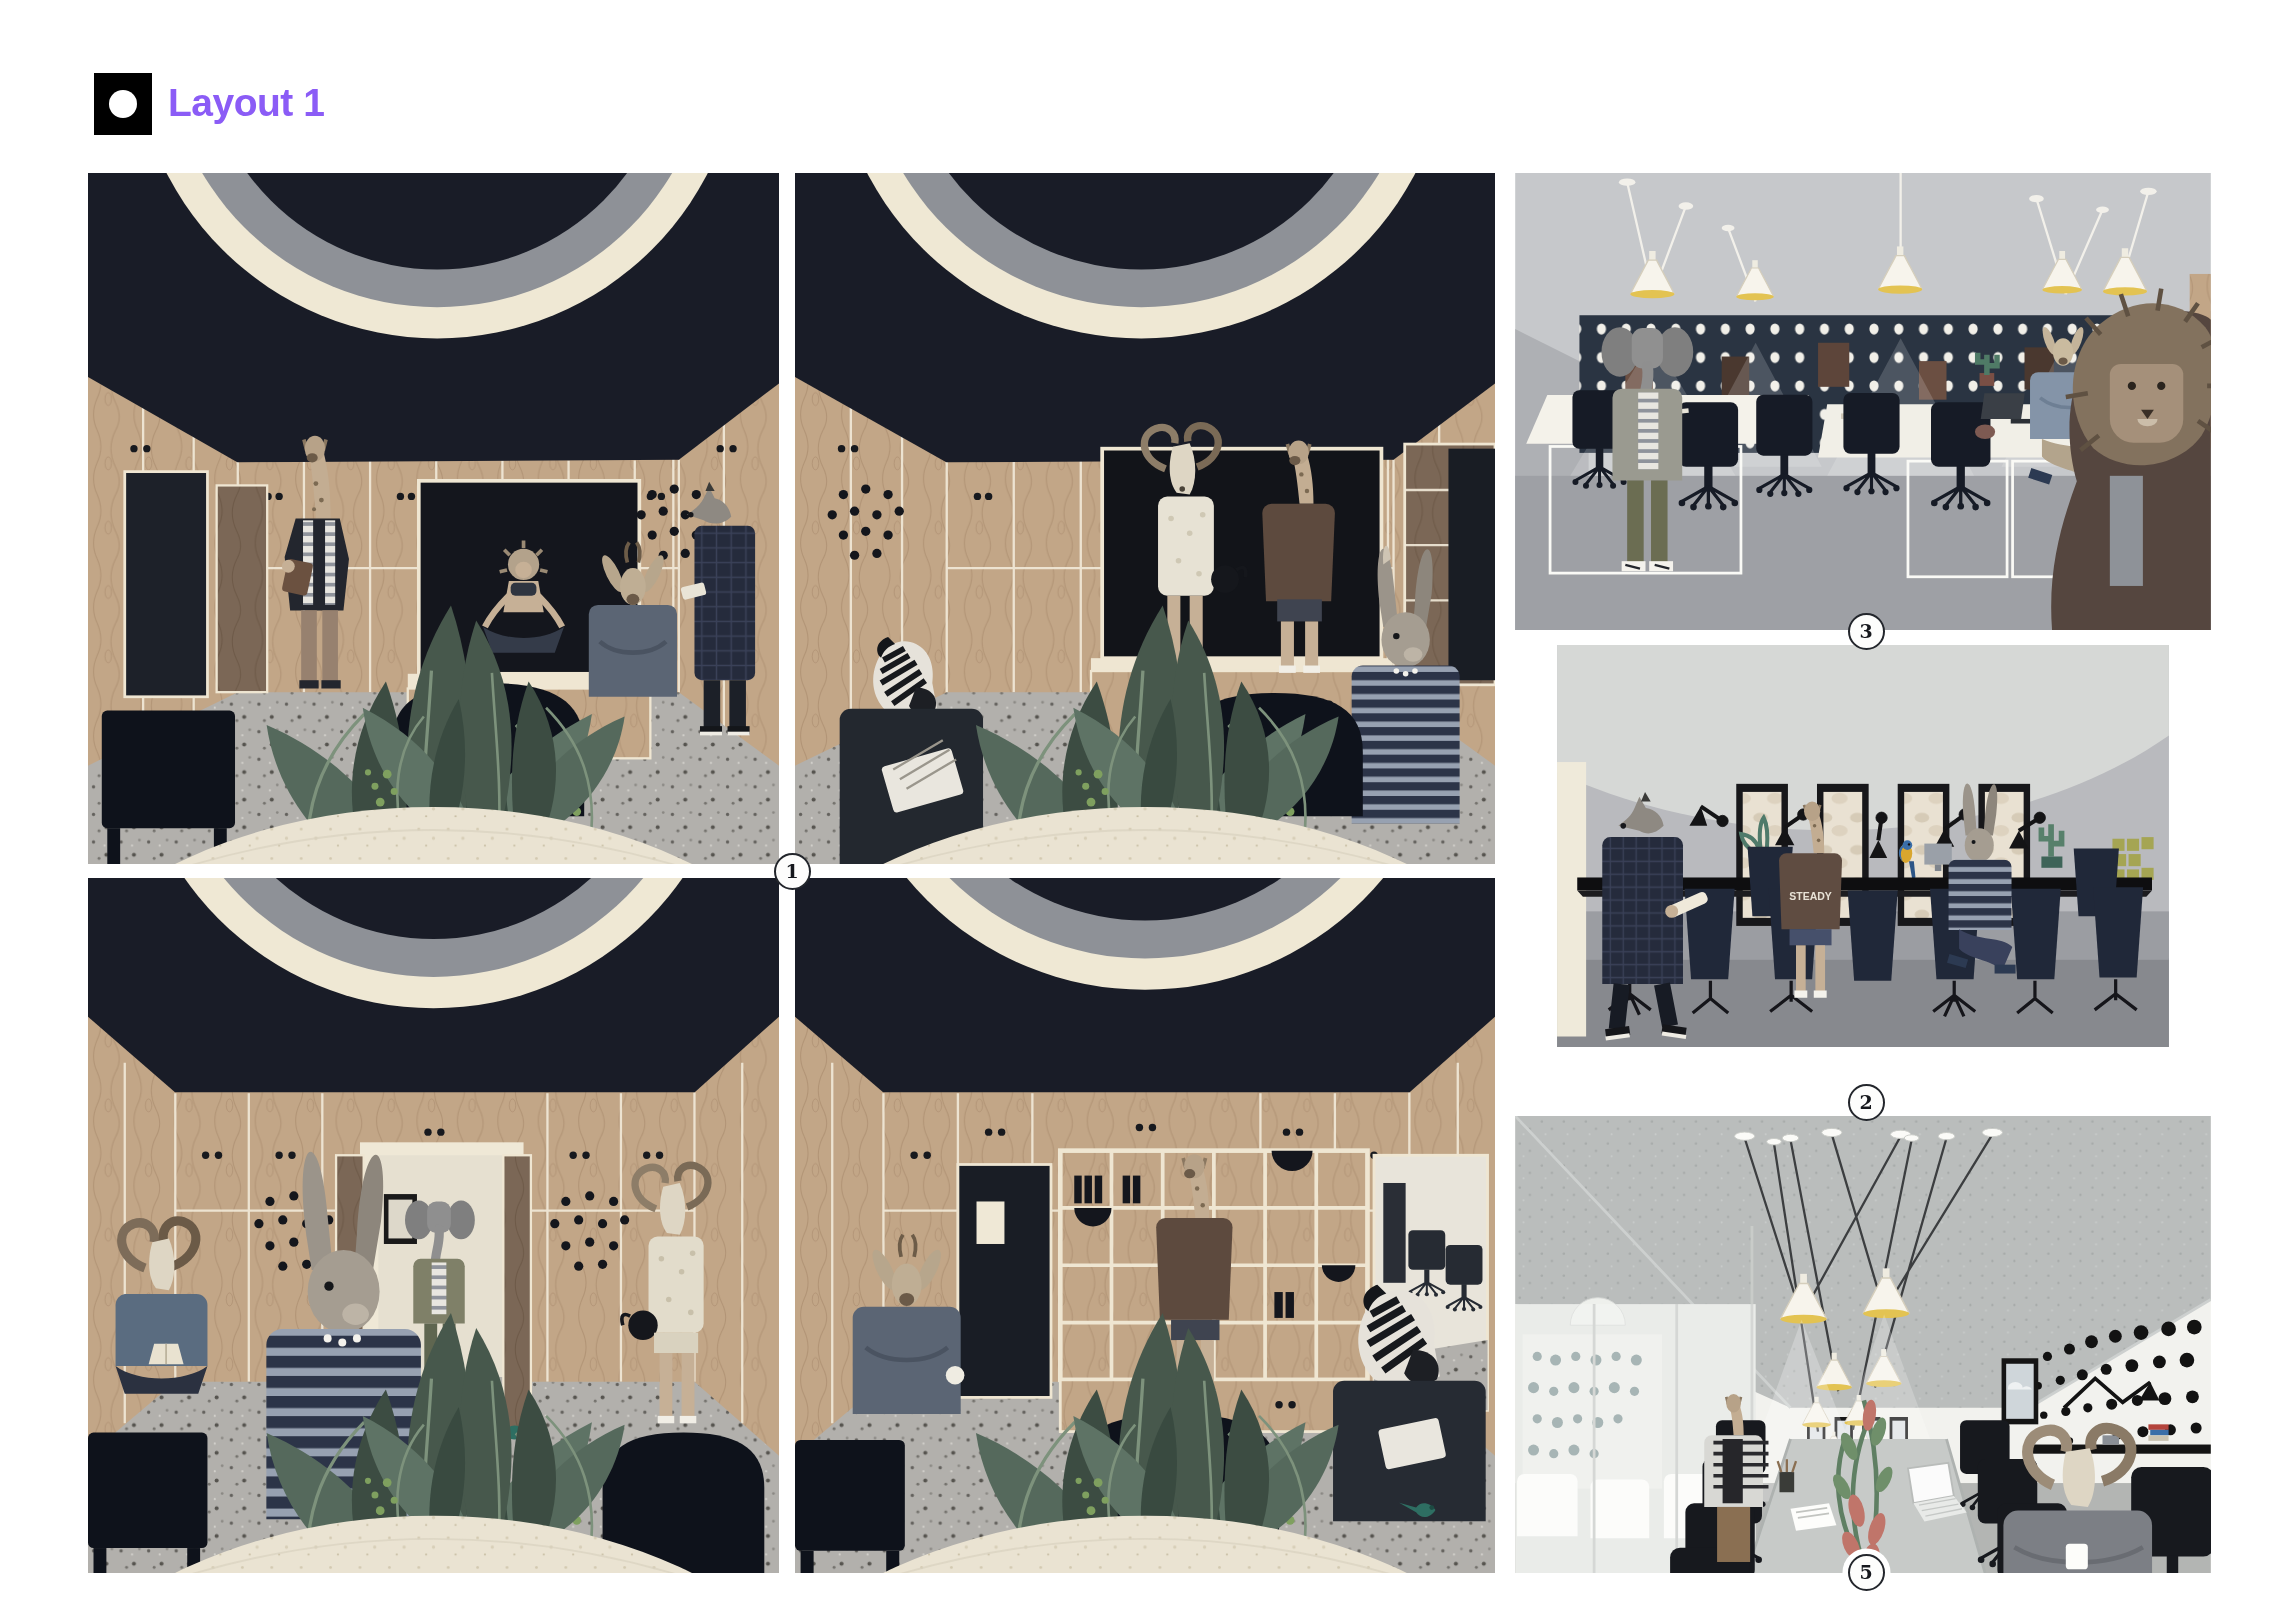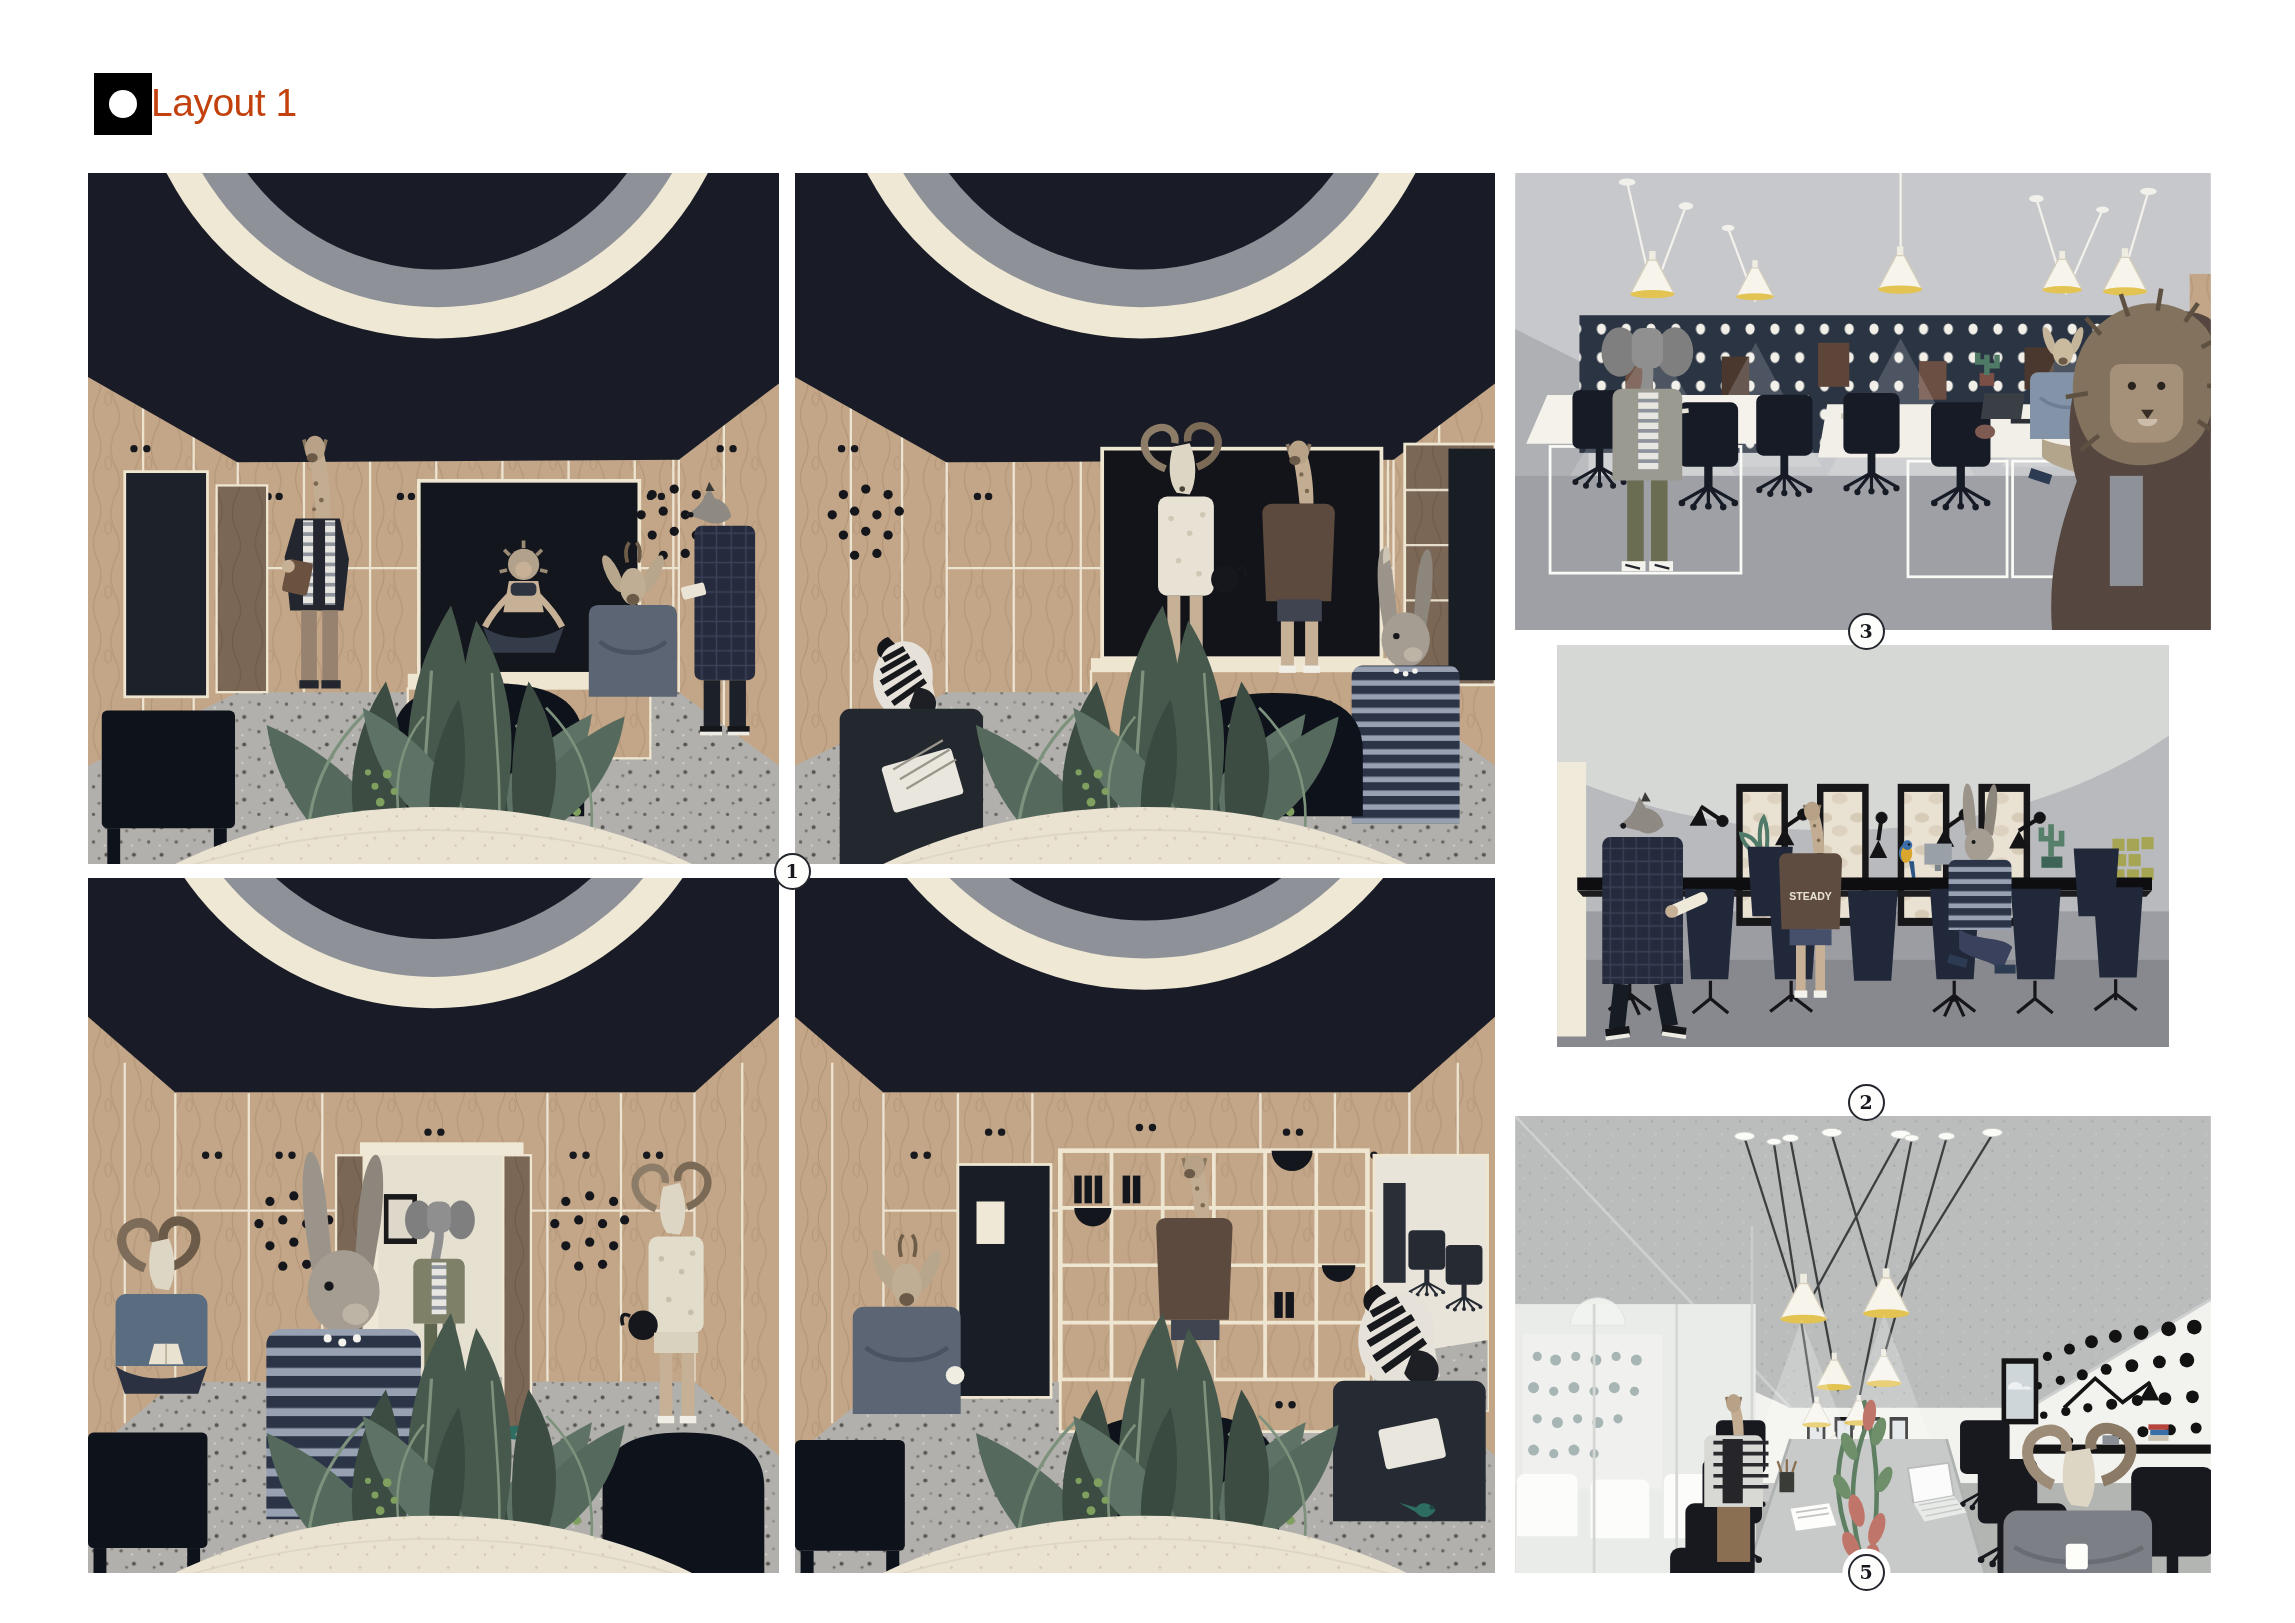--- a/index.html
+++ b/index.html
@@ -1,21 +1,21 @@
 <!DOCTYPE html>
 <html style="font-size:14.7px"><head>
 <meta charset="utf-8">
 <style>
   html,body{margin:0;padding:0;background:#fff;}
   .sheet{position:relative;width:2296px;height:1624px;background:#ffffff;overflow:hidden;
          font-family:"Liberation Sans",sans-serif;}
   .logo{position:absolute;left:94px;top:73px;width:58px;height:62px;background:#000;}
   .logo .dot{position:absolute;left:50%;top:50%;width:28.5px;height:28.5px;margin:-14.2px 0 0 -14.2px;
          border-radius:50%;background:#fff;}
-  .title{position:absolute;left:151px;top:81px;font-size:39px;font-weight:normal;color:#c2410c;
+  .title{position:absolute;left:168px;top:81px;font-size:39px;font-weight:bold;color:#8b5cf6;
          letter-spacing:-0.5px;}
   .panel{position:absolute;overflow:hidden;}
   .panel svg{display:block;width:100%;height:100%;}
   .badge{position:absolute;width:37px;height:37px;margin:-18.4px 0 0 -18.4px;border-radius:50%;
          background:#fdfdfc;border:2.3px solid #23262c;box-sizing:border-box;
          display:flex;align-items:center;justify-content:center;
          font-family:"DejaVu Serif",serif;font-weight:bold;font-size:19px;color:#16181d;z-index:5;}
   .halo{box-shadow:0 0 0 5.5px #ffffff;}
   
   .nv{fill:#191c27}.cr{fill:#efe8d4}.gr{fill:#8e9197}

